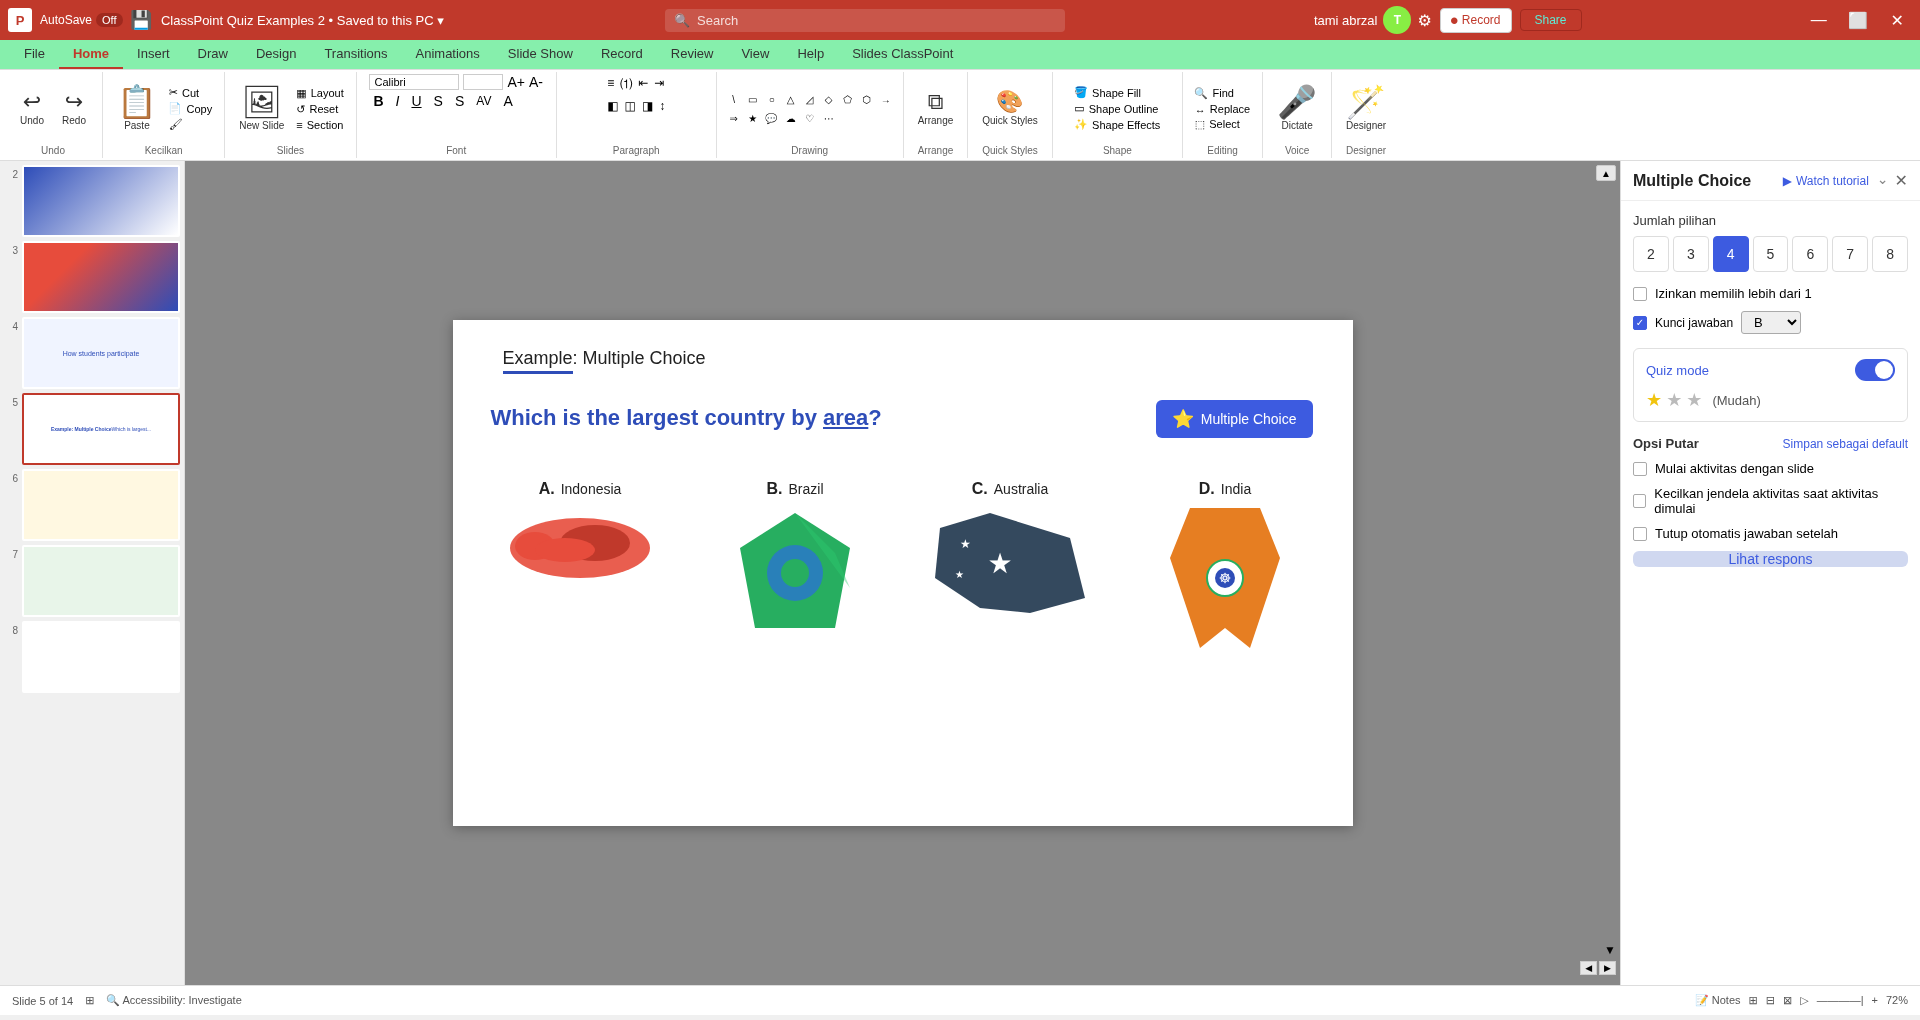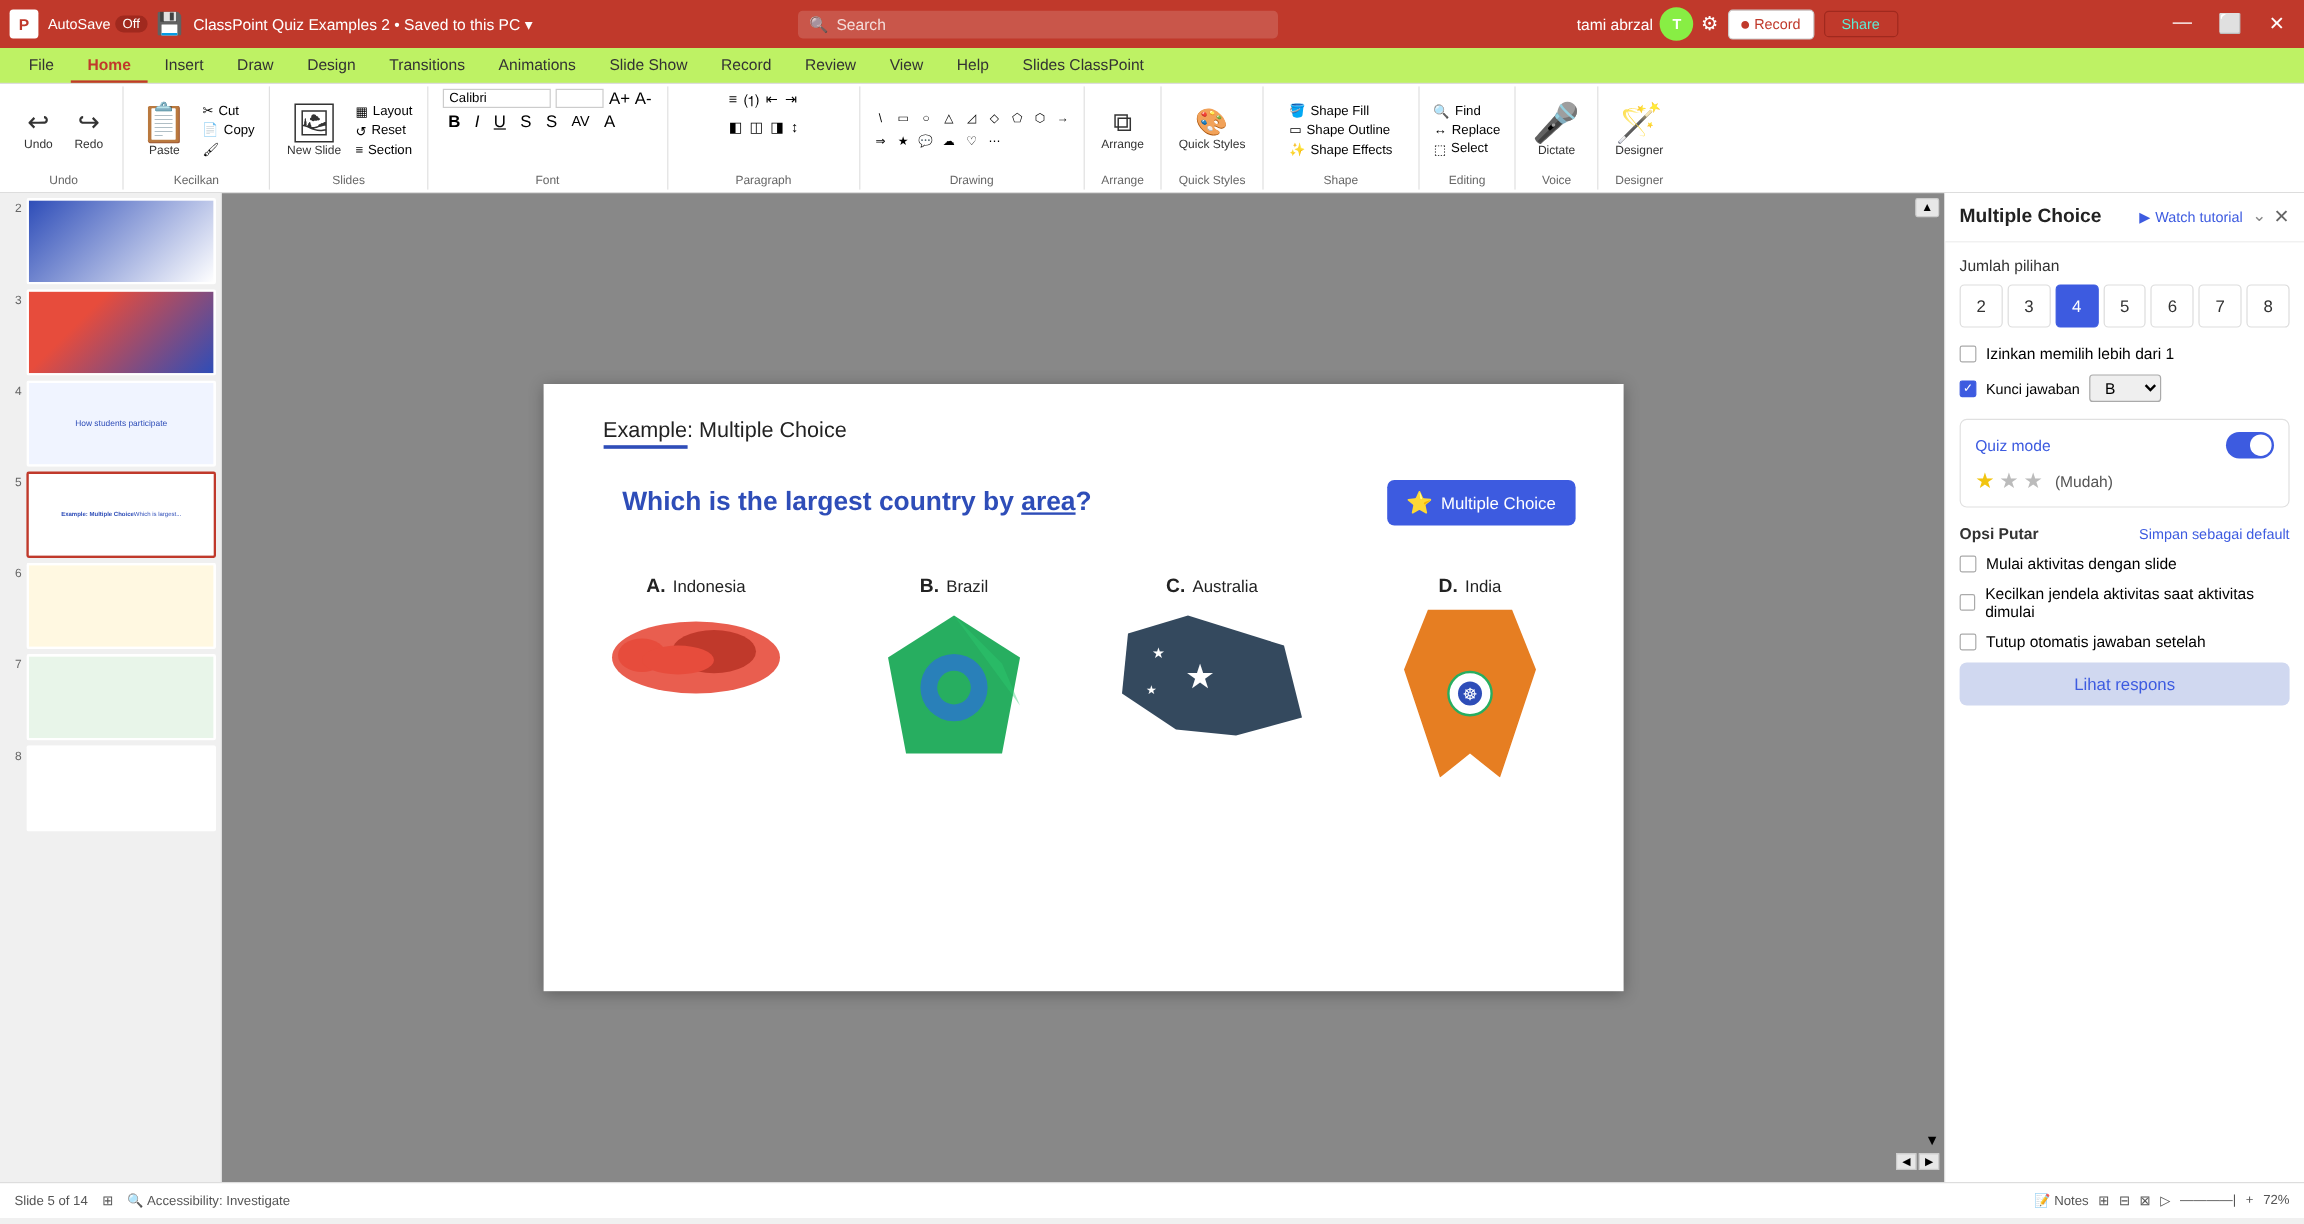--- a/index.html
+++ b/index.html
@@ -43,21 +43,21 @@
     .share-btn { background: #c0392b; border: 1px solid #a0291e; color: #5eead4; border-radius: 4px; padding: 3px 14px; font-size: 12px; cursor: pointer; }
 
     
     #ribbon {
       background: #fff;
       border-bottom: 1px solid #ddd;
     }
     #ribbon-tabs {
       display: flex; align-items: center;
       padding: 0 10px;
-      background: #bef264;
+      background: #86efac;
       border-bottom: 1px solid #ddd;
     }
     .ribbon-tab {
       padding: 6px 14px; font-size: 13px; cursor: pointer; color: #333;
       border-bottom: 2px solid transparent;
     }
     .ribbon-tab.active { color: #c0392b; border-bottom: 2px solid #c0392b; font-weight: 600; }
     #ribbon-content {
       display: flex; align-items: stretch;
       padding: 2px 4px;
@@ -139,21 +139,21 @@
       font-size: 18px; font-weight: 500; color: #222;
     }
     .slide-title-text::after {
       content: '';
       display: block;
       height: 3px; background: #2e4db8;
       margin-top: 2px; width: 70px;
     }
     .slide-question {
       position: absolute;
-      top: 85px; left: 66px; right: 230px;
+      top: 85px; left: 38px; right: 230px;
       font-size: 22px; font-weight: bold; color: #2e4db8;
     }
     .slide-question span { text-decoration: underline; }
     .mc-badge {
       position: absolute;
       top: 80px; right: 40px;
       background: #3d5be0;
       color: white;
       border-radius: 6px;
       padding: 8px 16px;
@@ -234,21 +234,21 @@
     .star-empty { color: #bbb; font-size: 18px; }
     .difficulty-label { font-size: 13px; color: #555; margin-left: 6px; }
 
     .opsi-header { display: flex; align-items: center; justify-content: space-between; margin-bottom: 10px; }
     .opsi-title { font-size: 13px; font-weight: 600; color: #333; }
     .simpan-link { font-size: 12px; color: #3d5be0; cursor: pointer; text-align: center; }
 
     .lihat-btn {
       display: block; width: 100%; background: #d0d8f0;
       color: #3d5be0; border: none; border-radius: 6px;
-      padding: 10px; font-size: 14px; font-weight: 500;
+      font-size: 14px; font-weight: 500;
       cursor: pointer; text-align: center; margin-top: 10px;
     }
 
     
     #statusbar {
       height: 30px; background: #fff; border-top: 1px solid #ddd;
       display: flex; align-items: center; justify-content: space-between;
       padding: 0 12px; font-size: 11px; color: #555;
     }
     .statusbar-left { display: flex; align-items: center; gap: 12px; }

